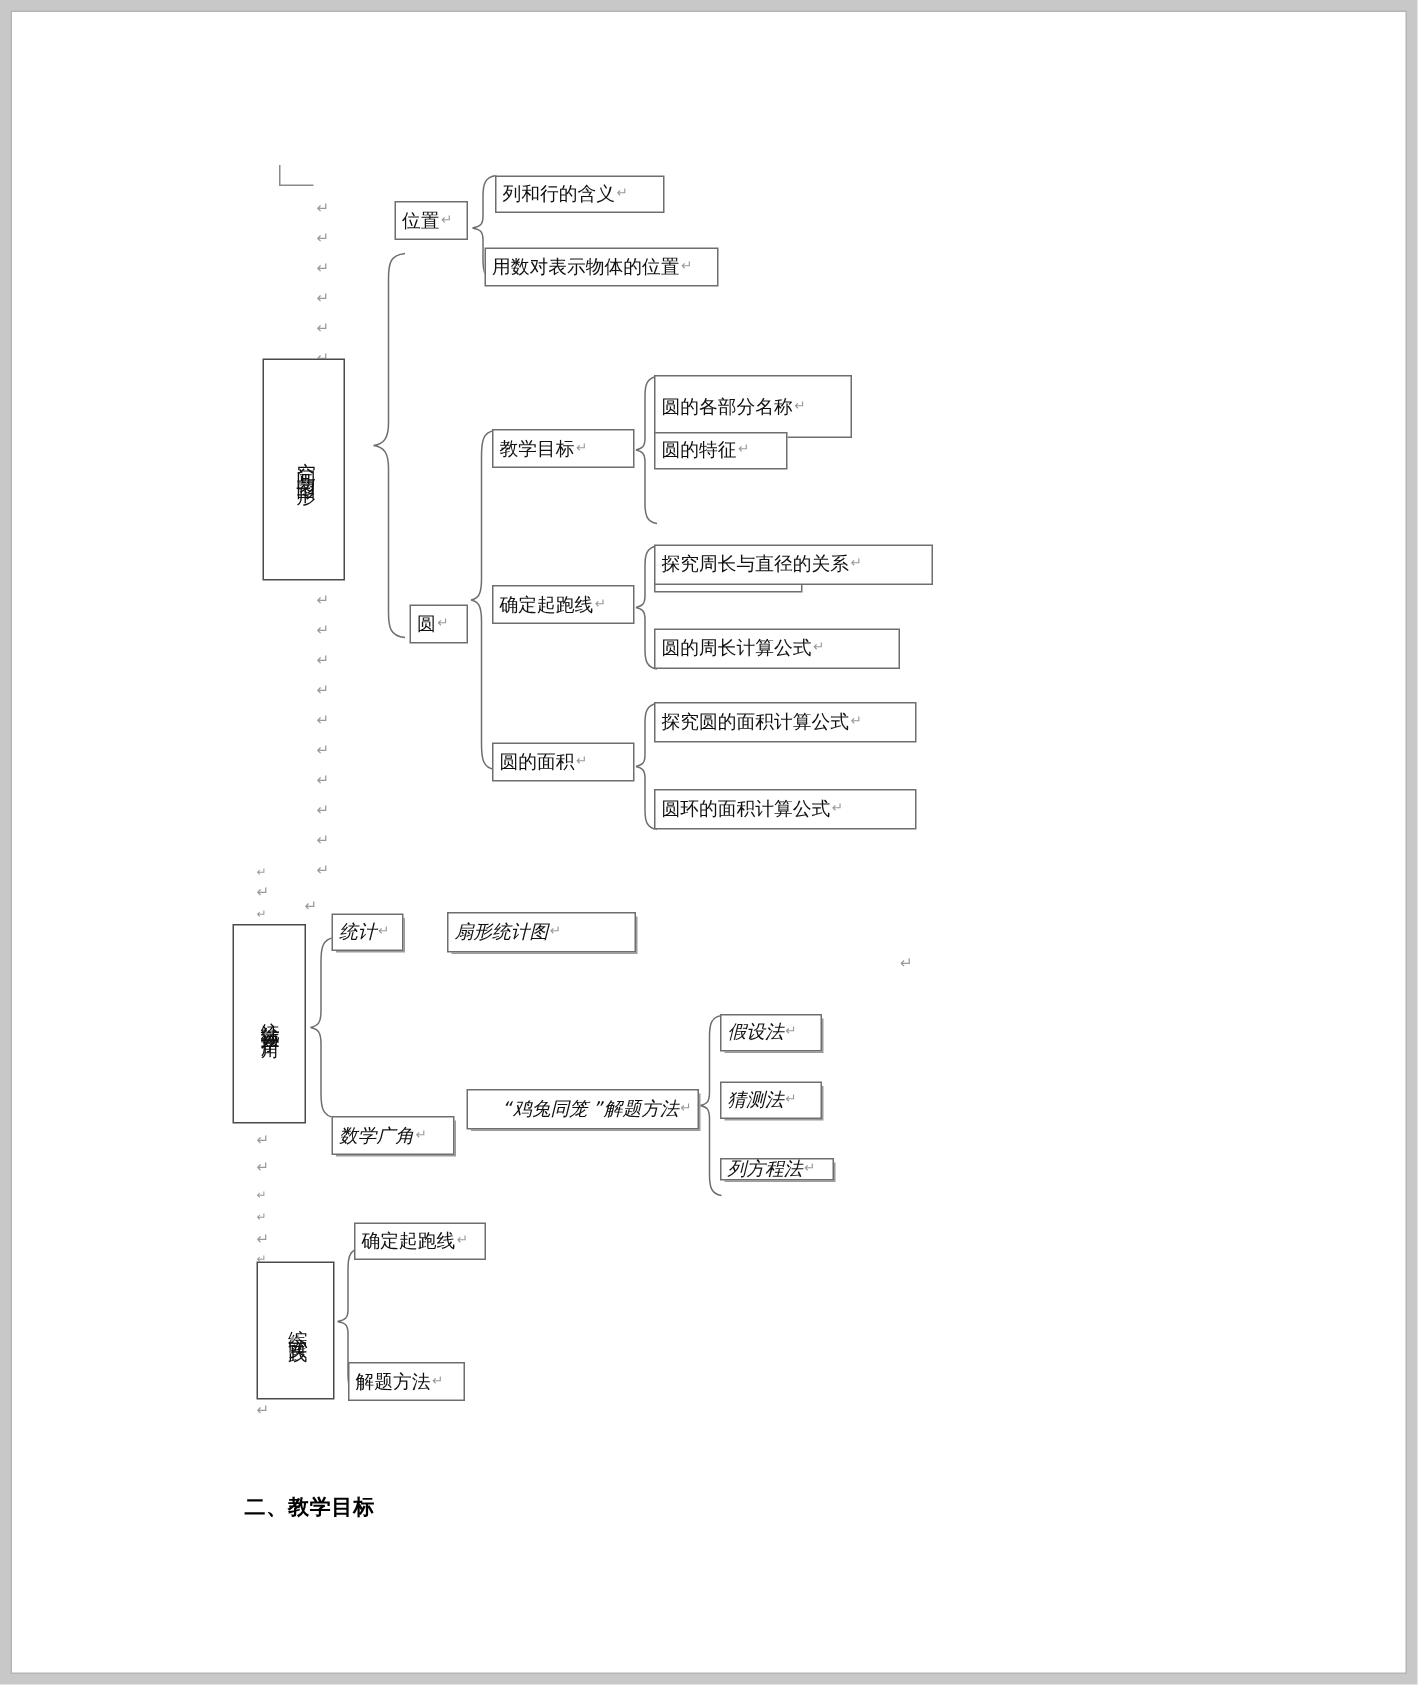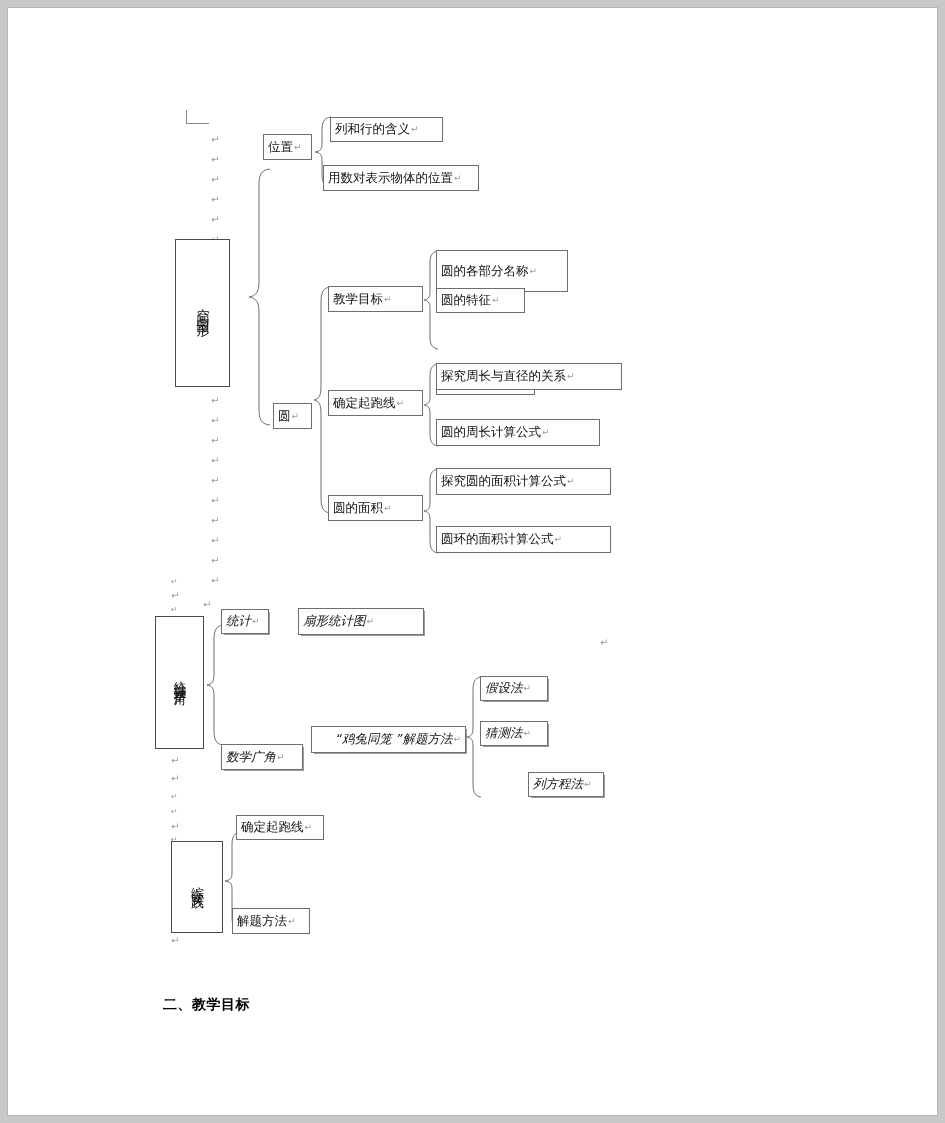--- a/index.html
+++ b/index.html
@@ -280,21 +280,21 @@
   <div class="box shadowed" style="left:472px;top:668px;width:68px;height:25px;">
     <span>假设法</span>
       <span class="mk">↵</span>
   </div>
 
   <div class="box shadowed" style="left:472px;top:713px;width:68px;height:25px;">
     <span>猜测法</span>
       <span class="mk">↵</span>
   </div>
 
-  <div class="box shadowed" style="left:472px;top:764px;width:76px;height:25px;margin-left:48px;">
+  <div class="box shadowed" style="left:472px;top:764px;width:76px;height:15px;">
     <span>列方程法</span>
       <span class="mk">↵</span>
   </div>
 
   <div class="vbox" style="left:163px;top:833px;width:52px;height:92px;font-size:13px;letter-spacing:3px;">
     <span>综合实践</span>
       <span class="mk">↵</span>
   </div>
 
   <div class="brace" style="left:216px;top:823px;">

